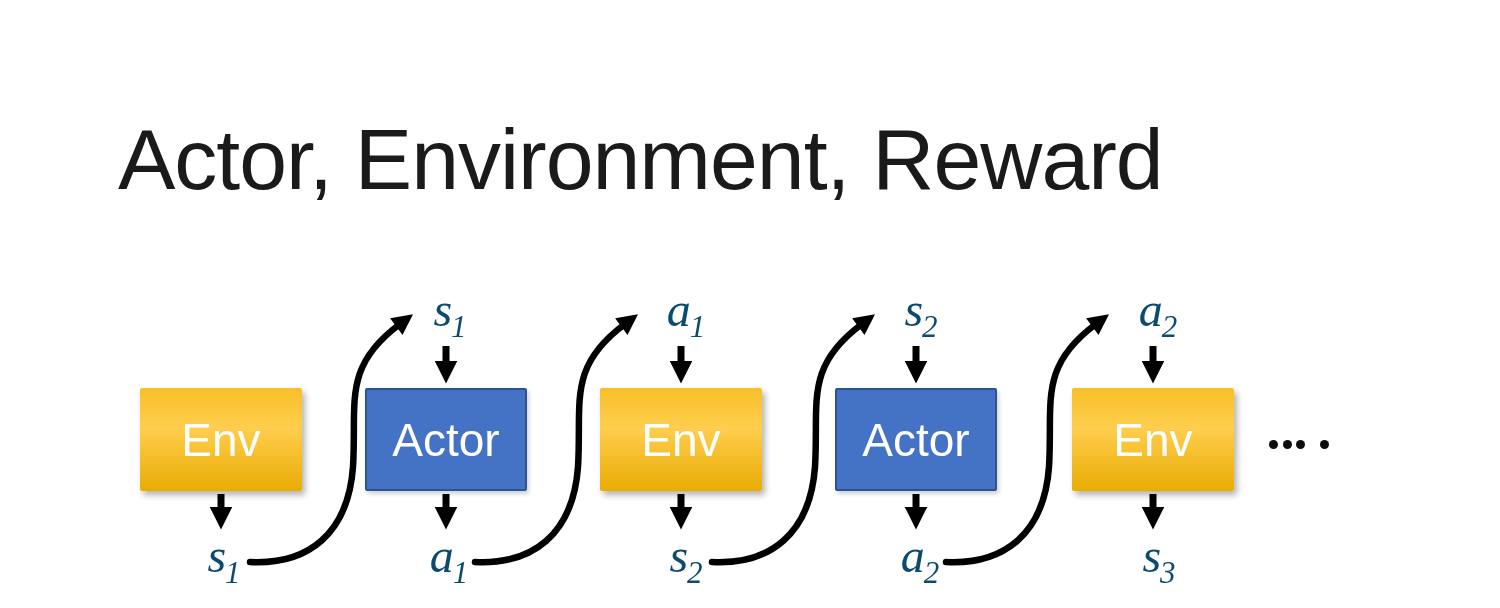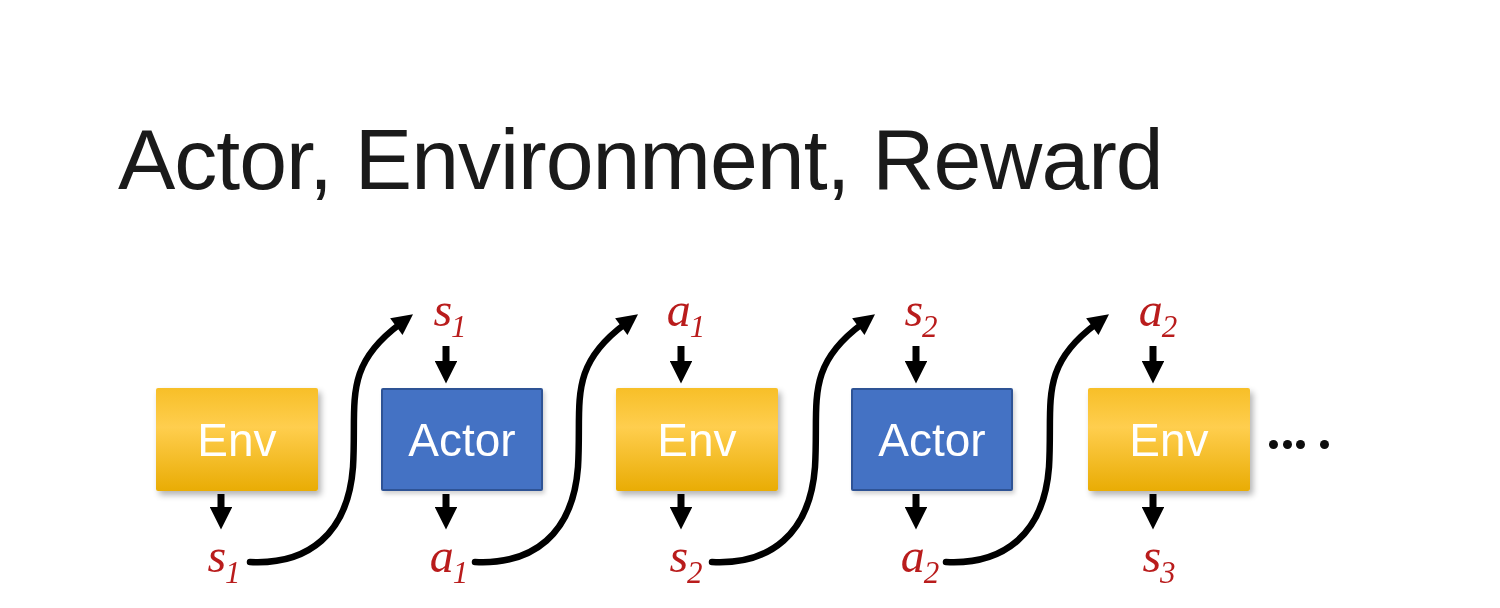--- a/index.html
+++ b/index.html
@@ -36,39 +36,38 @@
     top: 388px;
     width: 162px;
     height: 103px;
     border-radius: 2px;
     display: flex;
     align-items: center;
     justify-content: center;
     font-size: 46px;
     color: var(--box-text, #ffffff);
     box-sizing: border-box;
-    margin-left: 16px;
   }
   .box.env {
     background: linear-gradient(180deg,
       var(--env-top, #F7BF28) 0%,
       var(--env-mid, #FFCE4E) 38%,
       var(--env-bottom, #E9AC04) 100%);
     box-shadow: 3px 4px 6px rgba(0,0,0,0.30);
   }
   .box.actor {
     background: var(--actor-fill, #4472C4);
     border: 2px solid var(--actor-border, #2E5395);
     box-shadow: 2px 3px 4px rgba(0,0,0,0.18);
   }
   .mlabel {
     position: absolute;
     transform: translateX(-50%);
     white-space: nowrap;
-    color: #b91c1c;
+    color: #0c4a6e;
     font-family: "Liberation Serif", "DejaVu Serif", serif;
     font-style: italic;
     font-size: 48px;
     line-height: 1;
   }
   .mlabel .sub {
     font-size: 31px;
     font-style: italic;
     position: relative;
     top: 11px;

